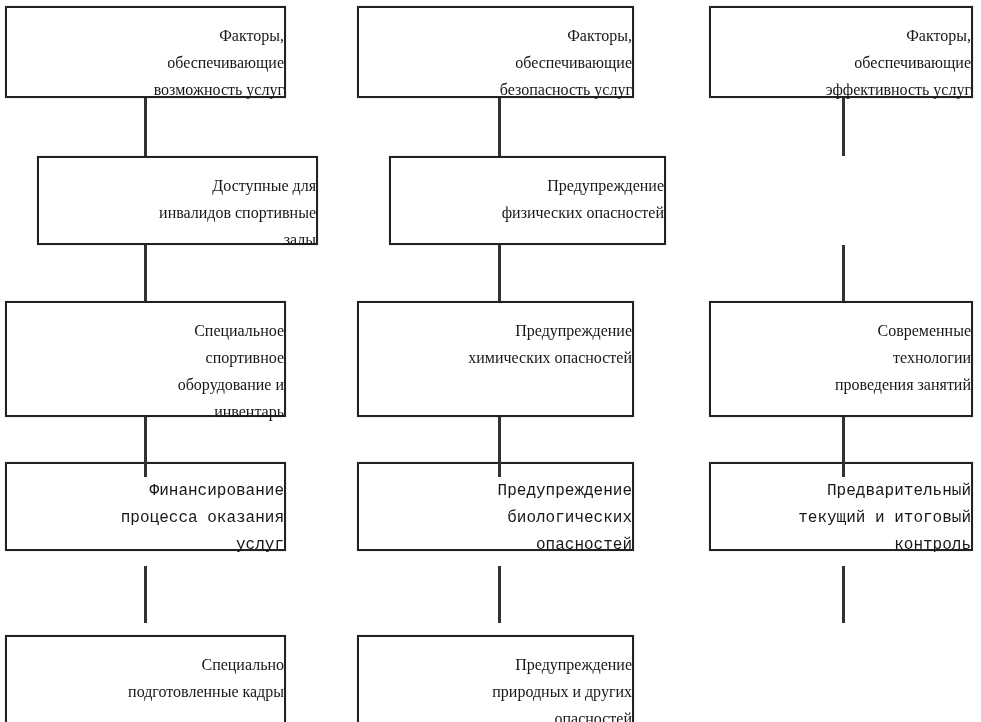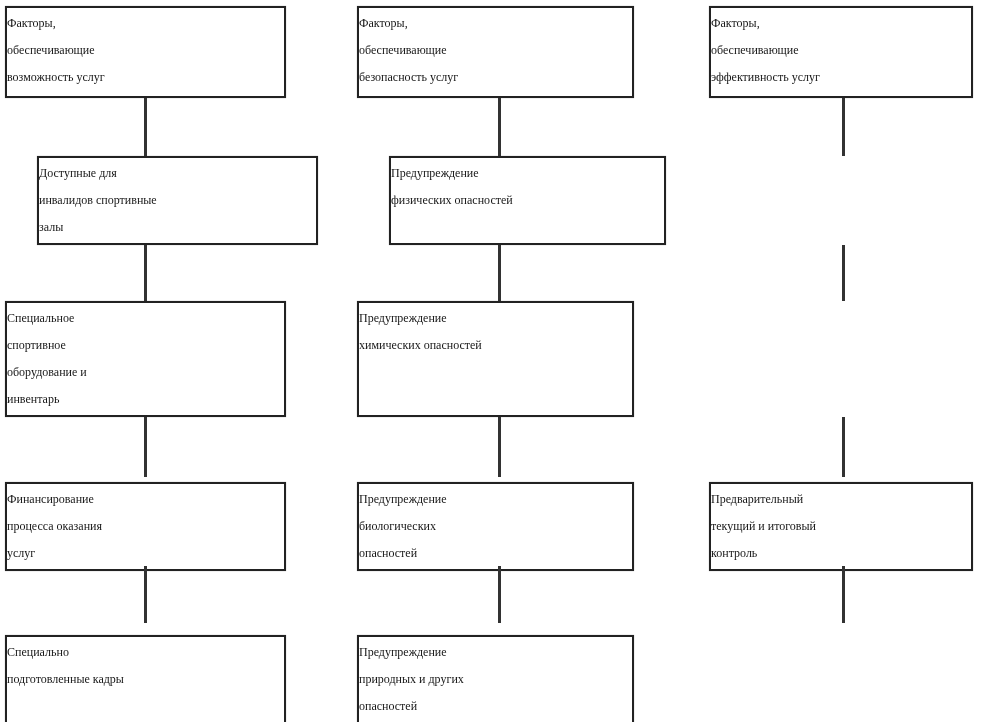--- a/index.html
+++ b/index.html
@@ -14,41 +14,41 @@
     background: #ffffff;
     overflow: hidden;
     font-family: "Liberation Serif", "DejaVu Serif", serif;
     color: #171717;
   }
   .box {
     position: absolute;
     box-sizing: border-box;
     border: 2px solid #222222;
     background: #ffffff;
-    text-align: left;
-    font-size: 12px;
+    text-align: right;
+    font-size: 16px;
     line-height: 27px;
     white-space: pre-line;
-    padding-top: 2px;
+    padding-top: 14px;
     box-shadow: 0 0 1px rgba(0,0,0,0.35);
   }
   .connector {
     position: absolute;
     width: 3px;
     background: #323232;
   }
   
   .c1 { left: 5px;   width: 281px; }
   .c2 { left: 357px; width: 277px; }
   .c3 { left: 709px; width: 264px; }
   
   .r1 { top: 6px;   height: 92px;  }
   .r2 { top: 156px; height: 89px; margin-left: 32px;  }
   .r3 { top: 301px; height: 116px; font-family: Liberation Serif, serif; }
-  .r4 { top: 482px; height: 89px;  }
+  .r4 { top: 462px; height: 89px; font-family: Liberation Mono, monospace;  }
   .r5 { top: 623px; height: 89px; margin-top: 12px;  }
   
   .x1 { left: 144px; }
   .x2 { left: 498px; }
   .x3 { left: 842px; }
   
   .g1 { top: 98px;  height: 58px; }
   .g2 { top: 245px; height: 56px; }
   .g3 { top: 417px; height: 60px; }
   .g4 { top: 566px; height: 57px; }
@@ -84,20 +84,23 @@
   <div class="box c2 r4">Предупреждение
 биологических
 опасностей</div>
   <div class="box c2 r5">Предупреждение
 природных и других
 опасностей</div>
 
   <div class="box c3 r1">Факторы,
 обеспечивающие
 эффективность услуг</div>
+  <div class="box c3 r3">Современные
+технологии
+проведения занятий</div>
   <div class="box c3 r4">Предварительный
 текущий и итоговый
 контроль</div>
 
   <div class="connector x1 g1"></div>
   <div class="connector x1 g2"></div>
   <div class="connector x1 g3"></div>
   <div class="connector x1 g4"></div>
 
   <div class="connector x2 g1"></div>

